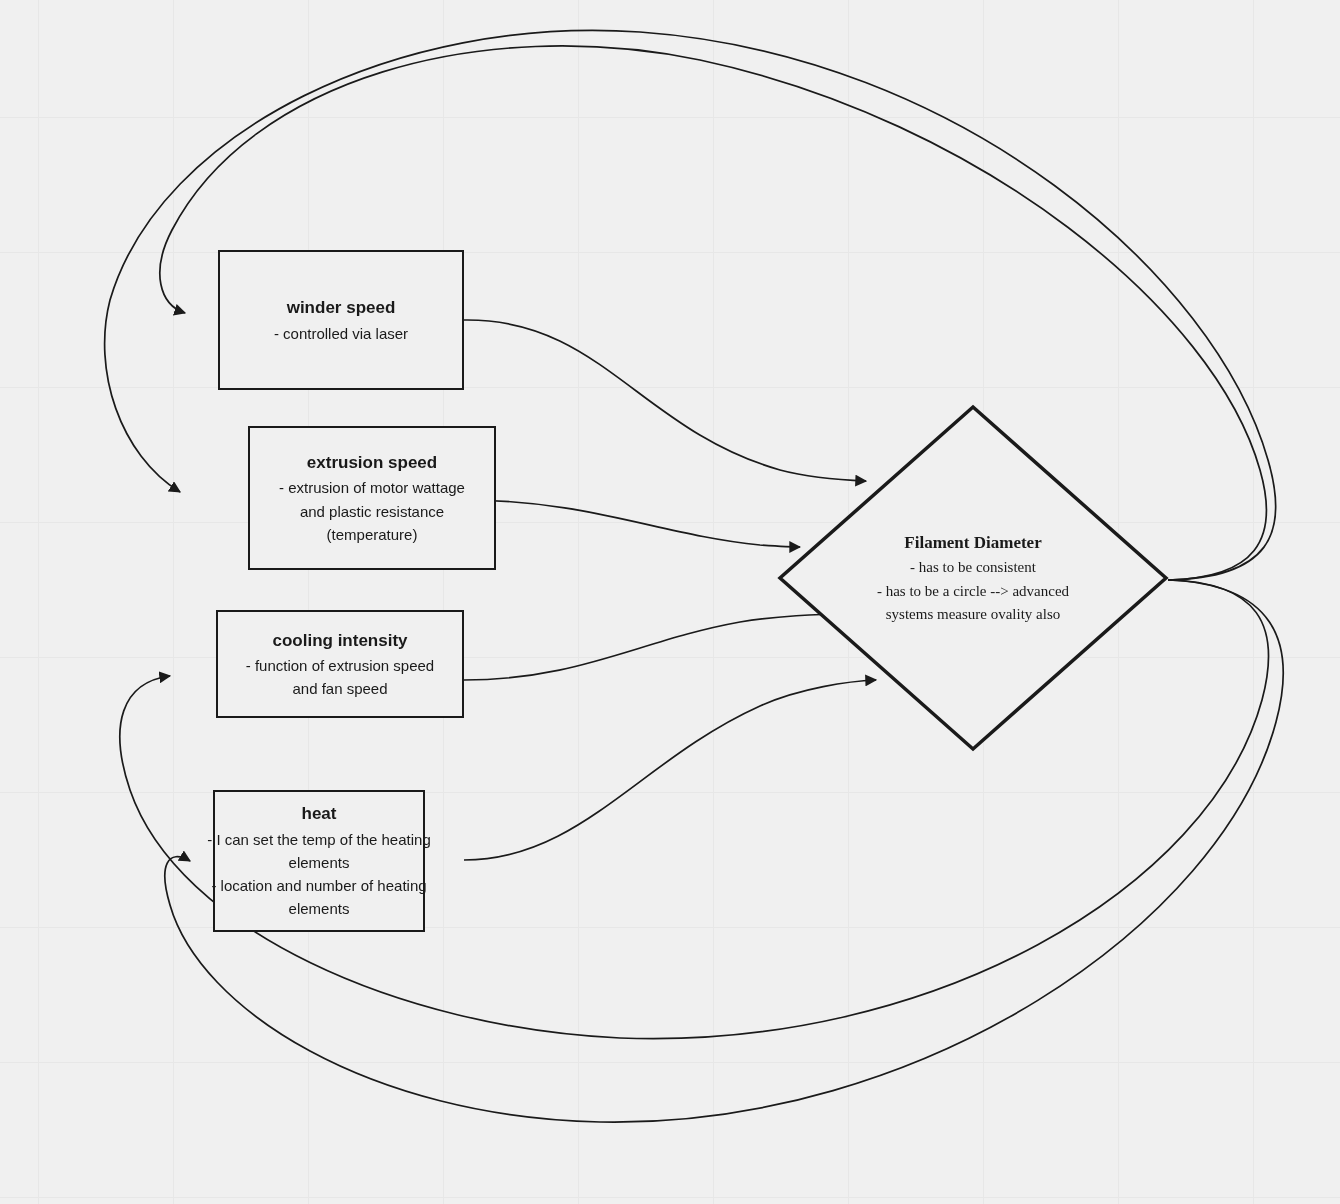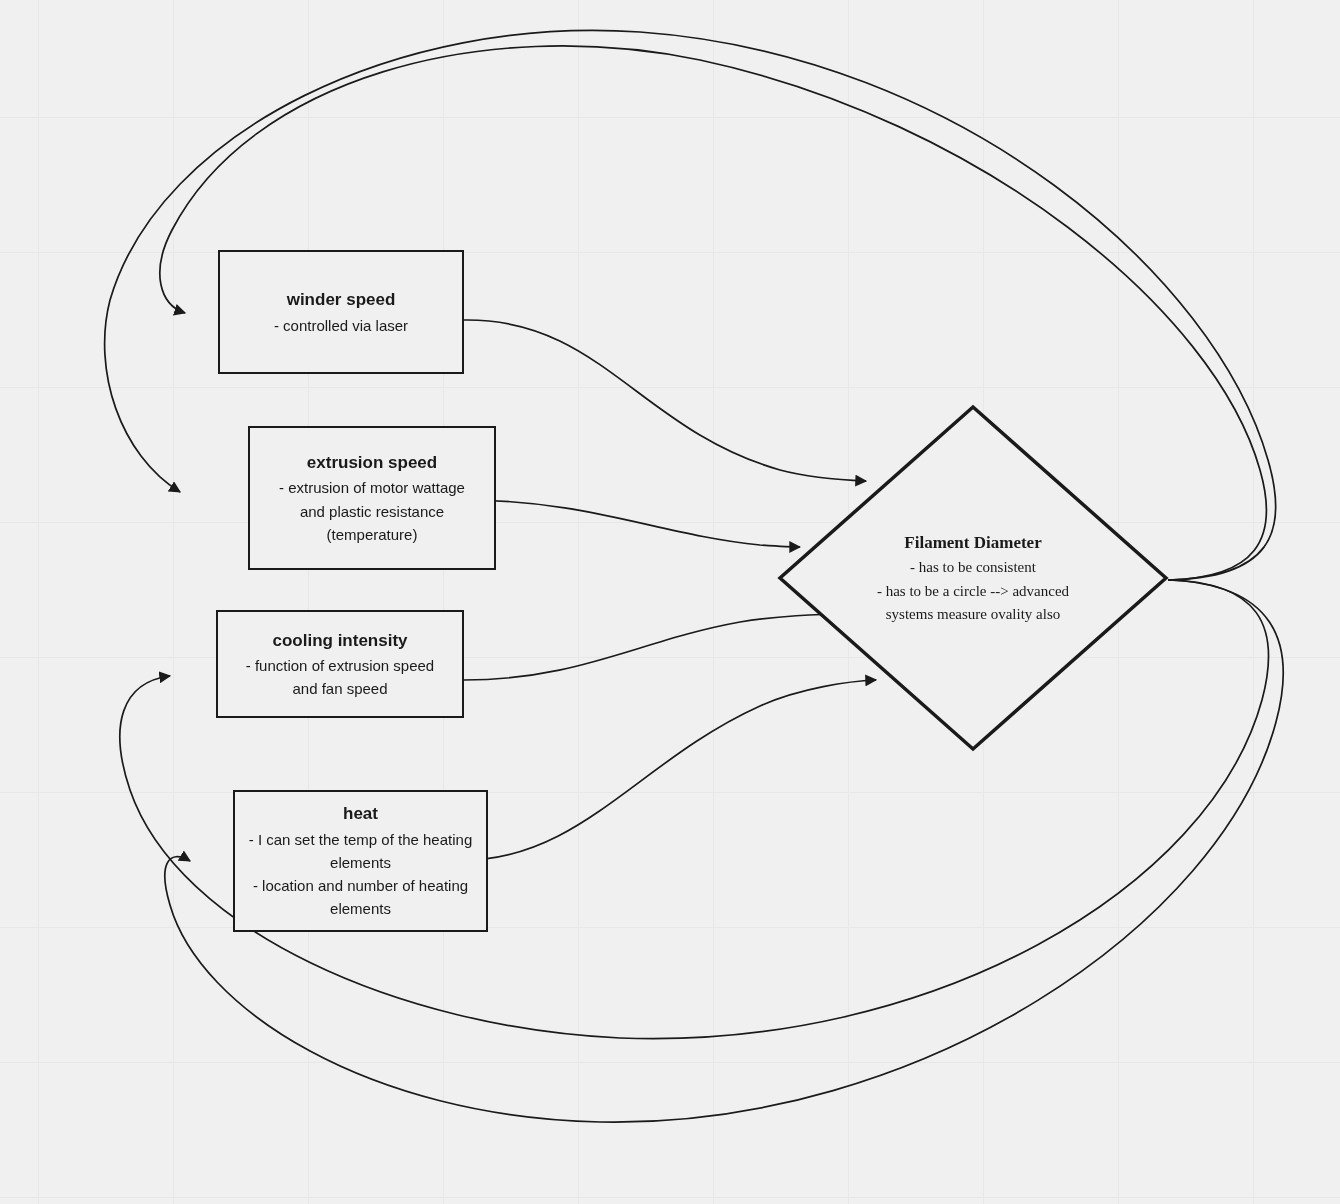--- a/index.html
+++ b/index.html
@@ -99,36 +99,36 @@
                C 400,15 160,130 110,300 C 92,370 120,455 180,492" marker-end="url(#arrow)"></path>
 
       <path d="M 1168,580 C 1258,582 1282,625 1262,700 C 1210,890 930,1050 620,1038
                C 400,1028 178,930 130,790 C 108,725 122,682 170,676" marker-end="url(#arrow)"></path>
 
       <path d="M 1168,580 C 1272,584 1298,640 1276,722 C 1222,925 920,1128 600,1122
                C 370,1117 200,1010 170,905 C 158,865 168,848 190,861" marker-end="url(#arrow)"></path>
     </g>
   </svg>
 
-  <div class="node" style="left:218px; top:250px; width:246px; height:124px;">
+  <div class="node" style="left:218px; top:250px; width:246px; height:140px;">
     <div class="node-title">winder speed</div>
     <div class="node-line">- controlled via laser</div>
   </div>
 
   <div class="node" style="left:216px; top:426px; width:248px; height:144px;margin-left:32px;">
     <div class="node-title">extrusion speed</div>
     <div class="node-line" style="width:215px;">- extrusion of motor wattage and plastic resistance (temperature)</div>
   </div>
 
   <div class="node" style="left:216px; top:610px; width:248px; height:108px;">
     <div class="node-title">cooling intensity</div>
     <div class="node-line" style="width:212px;">- function of extrusion speed and fan speed</div>
   </div>
 
-  <div class="node" style="left:233px; top:790px; width:255px; height:142px;">
+  <div class="node" style="left:213px; top:790px; width:212px; height:142px;">
     <div class="node-title">heat</div>
     <div class="node-line" style="width:240px;">- I can set the temp of the heating elements</div>
     <div class="node-line" style="width:240px;">- location and number of heating elements</div>
   </div>
 
   <div class="diamond-wrap" style="left:776px; top:403px; width:394px; height:350px;">
     <svg class="diamond-shape" viewBox="0 0 394 350" xmlns="http://www.w3.org/2000/svg">
       <polygon points="197,4 390,175 197,346 4,175" fill="#f0f0f0" stroke="#1a1a1a" stroke-width="3.5"></polygon>
     </svg>
     <div class="diamond-text">

